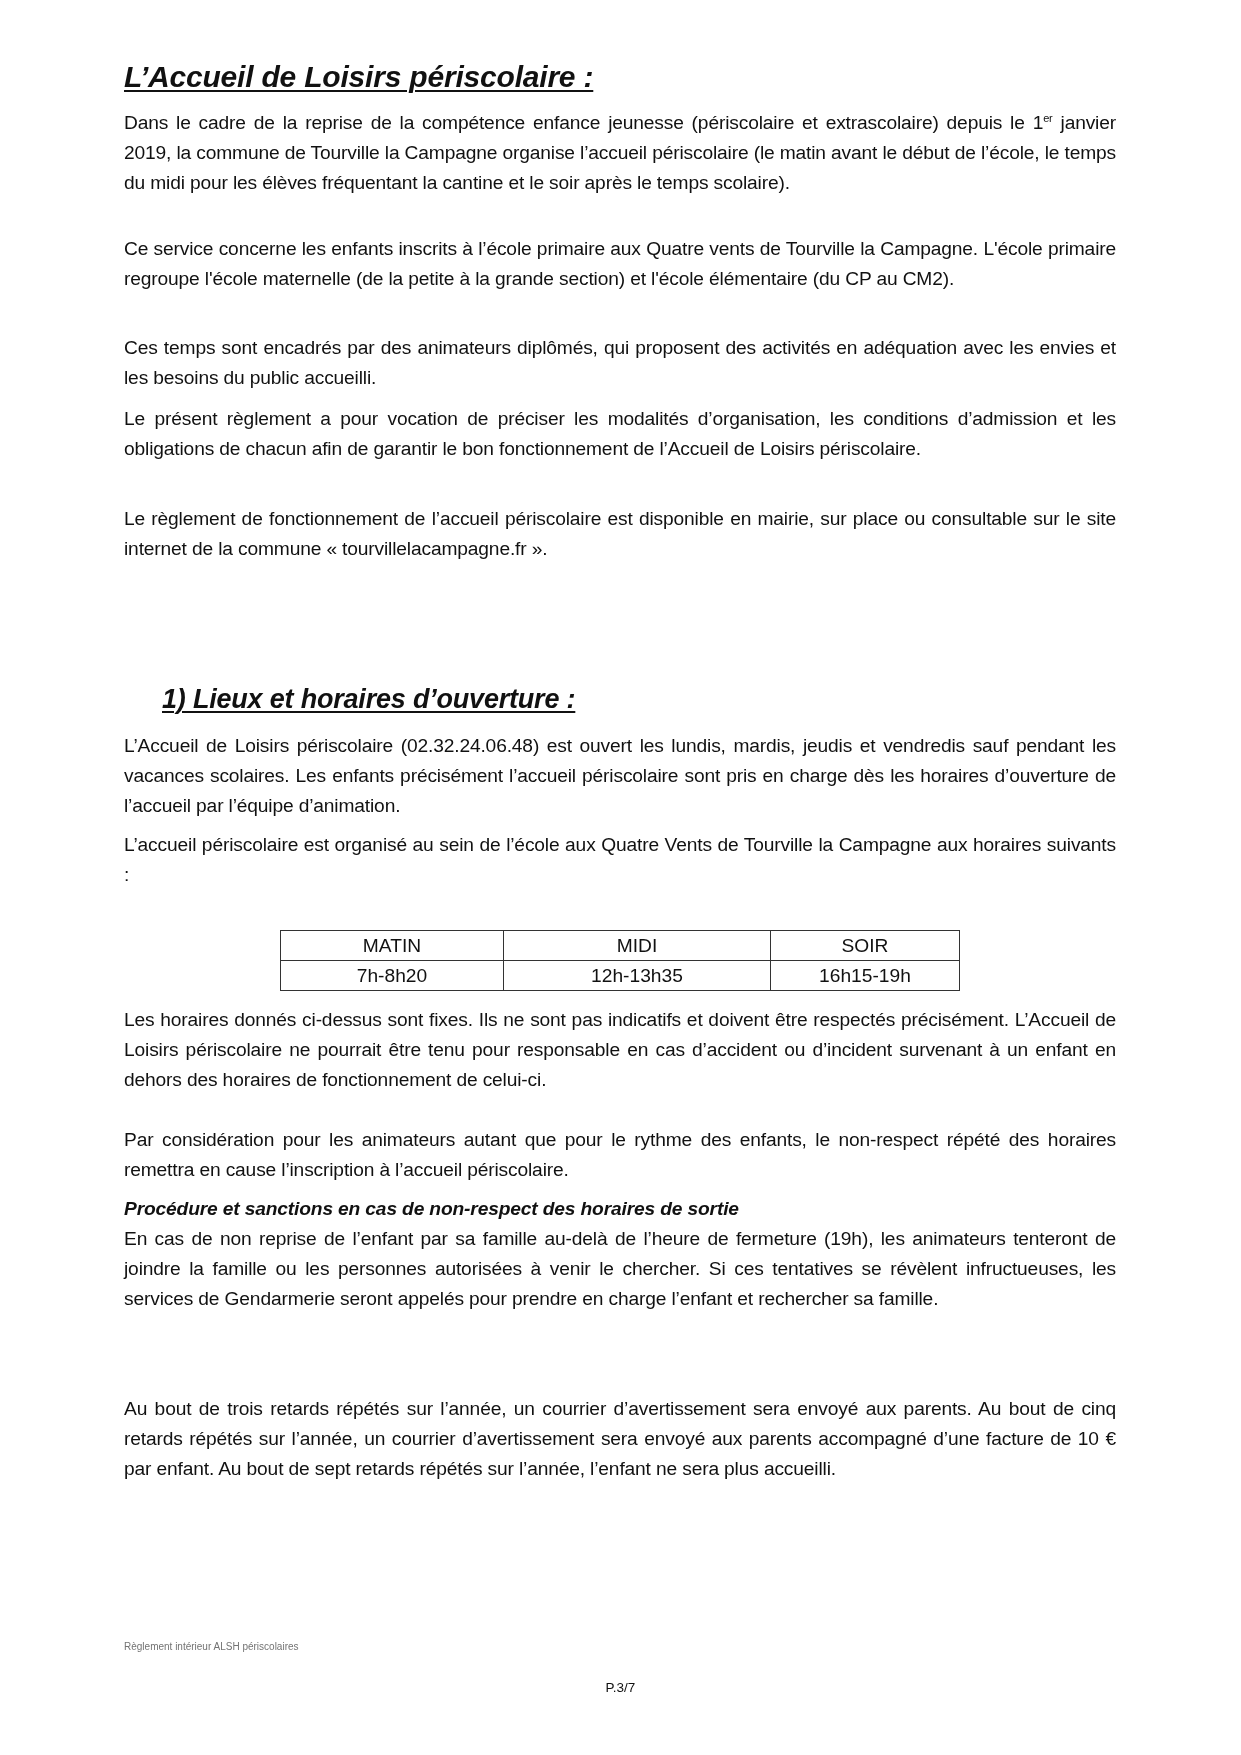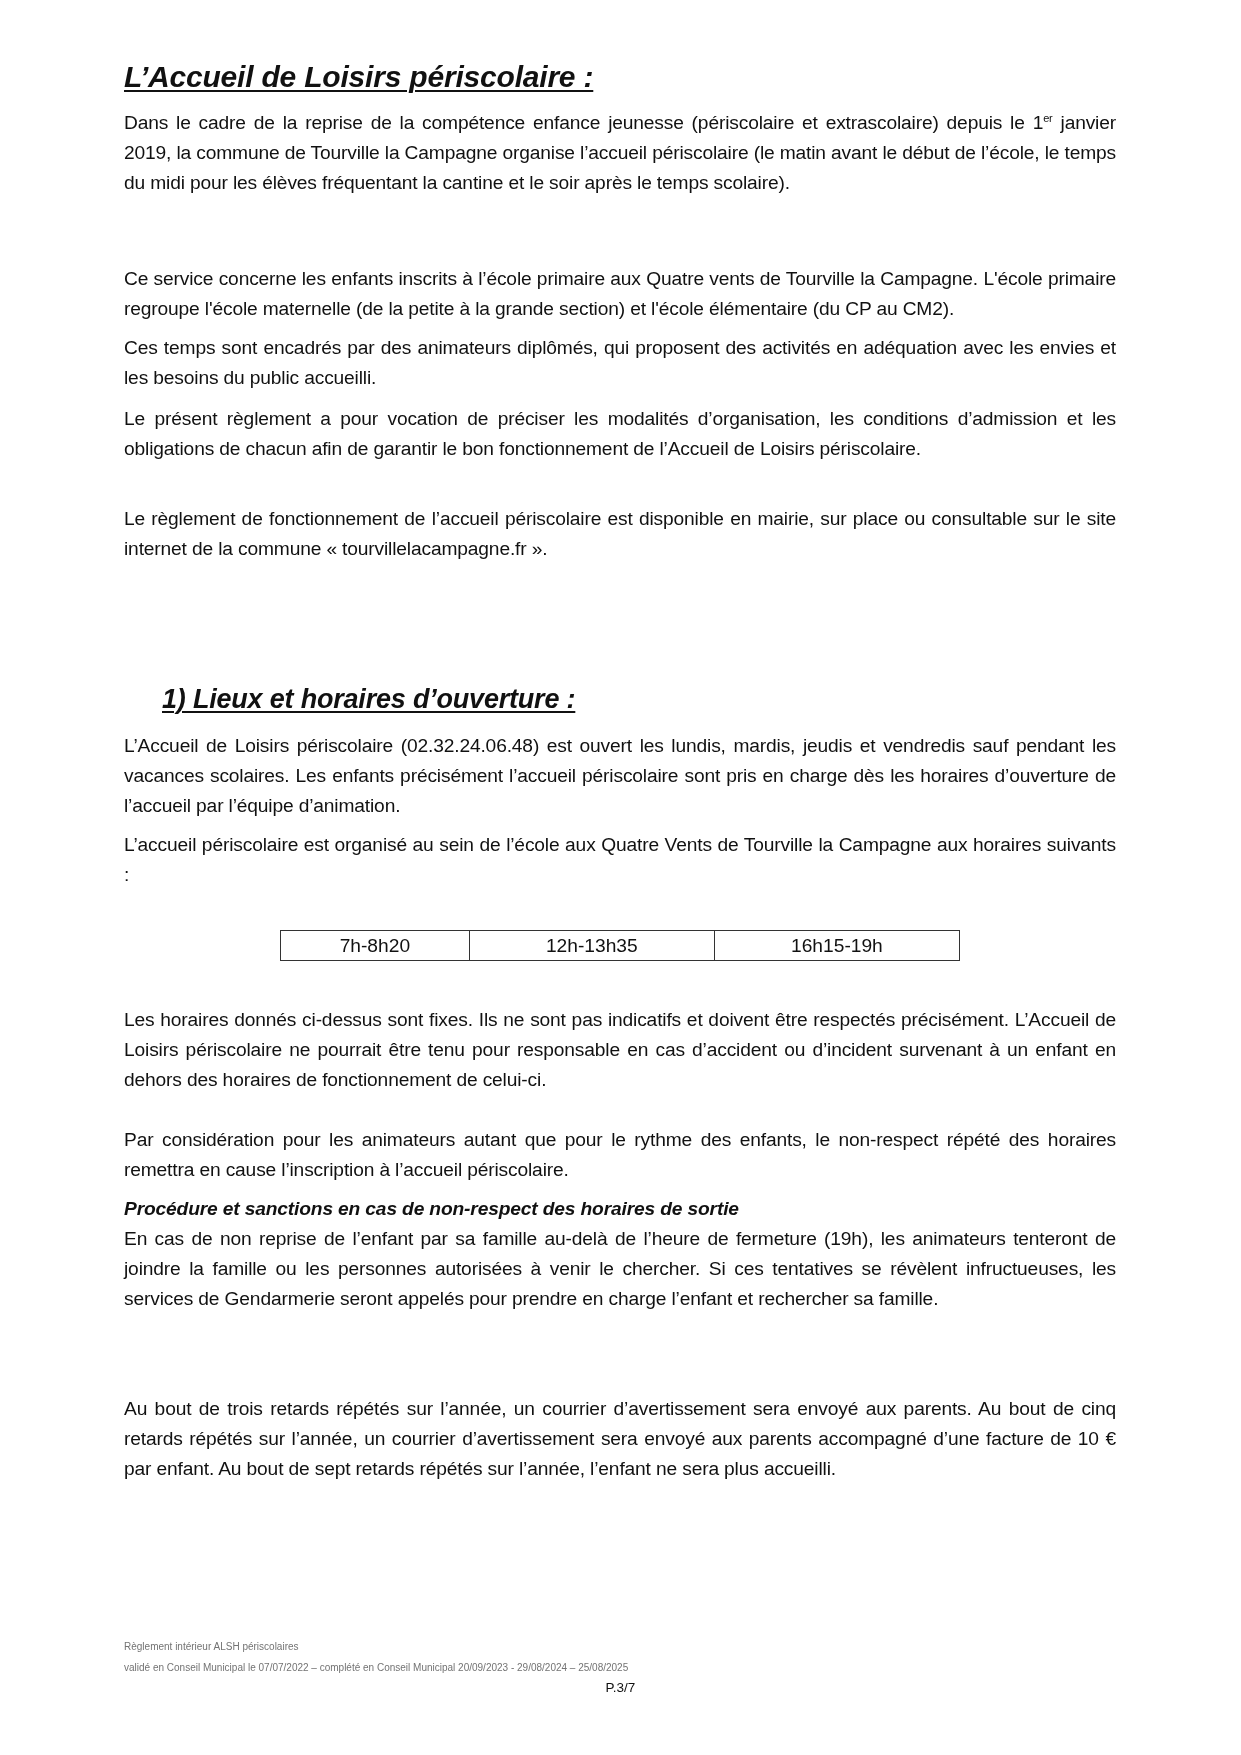--- a/index.html
+++ b/index.html
@@ -23,53 +23,57 @@
 </style>
 </head>
 <body>
 
 <div class="page">
 
   <div class="h1">L’Accueil de Loisirs périscolaire :</div>
 
   <div class="blk" style="top:108px;"><span>Dans le cadre de la reprise de la compétence enfance jeunesse (périscolaire et extrascolaire) depuis le 1</span><sup>er</sup><span> janvier 2019, la commune de Tourville la Campagne organise l’accueil périscolaire (le matin avant le début de l’école, le temps du midi pour les élèves fréquentant la cantine et le soir après le temps scolaire).</span></div>
 
-  <div class="blk" style="top:234px;margin-top:30px;">Ce service concerne les enfants inscrits à l’école primaire aux Quatre vents de Tourville la Campagne. L'école primaire regroupe l'école maternelle (de la petite à la grande section) et l'école élémentaire (du CP au CM2).</div>
+  <div class="blk" style="top:234px;">Ce service concerne les enfants inscrits à l’école primaire aux Quatre vents de Tourville la Campagne. L'école primaire regroupe l'école maternelle (de la petite à la grande section) et l'école élémentaire (du CP au CM2).</div>
 
   <div class="blk" style="top:333px;">Ces temps sont encadrés par des animateurs diplômés, qui proposent des activités en adéquation avec les envies et les besoins du public accueilli.</div>
 
   <div class="blk" style="top:404px;">Le présent règlement a pour vocation de préciser les modalités d’organisation, les conditions d’admission et les obligations de chacun afin de garantir le bon fonctionnement de l’Accueil de Loisirs périscolaire.</div>
 
   <div class="blk" style="top:504px;">Le règlement de fonctionnement de l’accueil périscolaire est disponible en mairie, sur place ou consultable sur le site internet de la commune « tourvillelacampagne.fr ».</div>
 
   <div class="h2">1) Lieux et horaires d’ouverture :</div>
 
   <div class="blk" style="top:731px;">L’Accueil de Loisirs périscolaire (02.32.24.06.48) est ouvert les lundis, mardis, jeudis et vendredis sauf pendant les vacances scolaires. Les enfants précisément l’accueil périscolaire sont pris en charge dès les horaires d’ouverture de l’accueil par l’équipe d’animation.</div>
 
   <div class="blk" style="top:830px;">L’accueil périscolaire est organisé au sein de l’école aux Quatre Vents de Tourville la Campagne aux horaires suivants :</div>
 
   <table class="hours">
     <tbody>
+        <tr>
+      <td style="width:222px;">MATIN</td>
+      <td style="width:266px;">MIDI</td>
+      <td>SOIR</td>
+    </tr>
     <tr>
       <td>7h-8h20</td>
       <td>12h-13h35</td>
       <td>16h15-19h</td>
     </tr>
   </tbody>
     </table>
 
   <div class="blk" style="top:1005px;"><b>Les horaires donnés ci-dessus sont fixes.</b><span> Ils ne sont pas indicatifs </span><b>et doivent être respectés précisément</b><span>. L’Accueil de Loisirs périscolaire ne pourrait être tenu pour responsable en cas d’accident ou d’incident survenant à un enfant en dehors des horaires de fonctionnement de celui-ci.</span></div>
 
   <div class="blk" style="top:1125px;"><b>Par considération pour les animateurs autant que pour le rythme des enfants, le non-respect répété des horaires remettra en cause l’inscription à l’accueil périscolaire.</b></div>
 
   <div class="blk sub-i" style="top:1194px;">Procédure et sanctions en cas de non-respect des horaires de sortie</div>
 
   <div class="blk" style="top:1224px;">En cas de non reprise de l’enfant par sa famille au-delà de l’heure de fermeture (19h), les animateurs tenteront de joindre la famille ou les personnes autorisées à venir le chercher. Si ces tentatives se révèlent infructueuses, les services de Gendarmerie seront appelés pour prendre en charge l’enfant et rechercher sa famille.</div>
 
   <div class="blk" style="top:1394px;">Au bout de trois retards répétés sur l’année, un courrier d’avertissement sera envoyé aux parents. Au bout de cinq retards répétés sur l’année, un courrier d’avertissement sera envoyé aux parents accompagné d’une facture de 10 € par enfant. Au bout de sept retards répétés sur l’année, l’enfant ne sera plus accueilli.</div>
 
   <div class="footer">
     <div>Règlement intérieur ALSH périscolaires</div>
-    <div>validé en Conseil Municipal le 07/07/2022 – complété en Conseil Municipal  20/09/2023 - 29/08/2024 – 25/08/2025</div>
   </div>
   <div class="pagenum">P.3/7</div>
 
 </div>
 
 </body></html>

